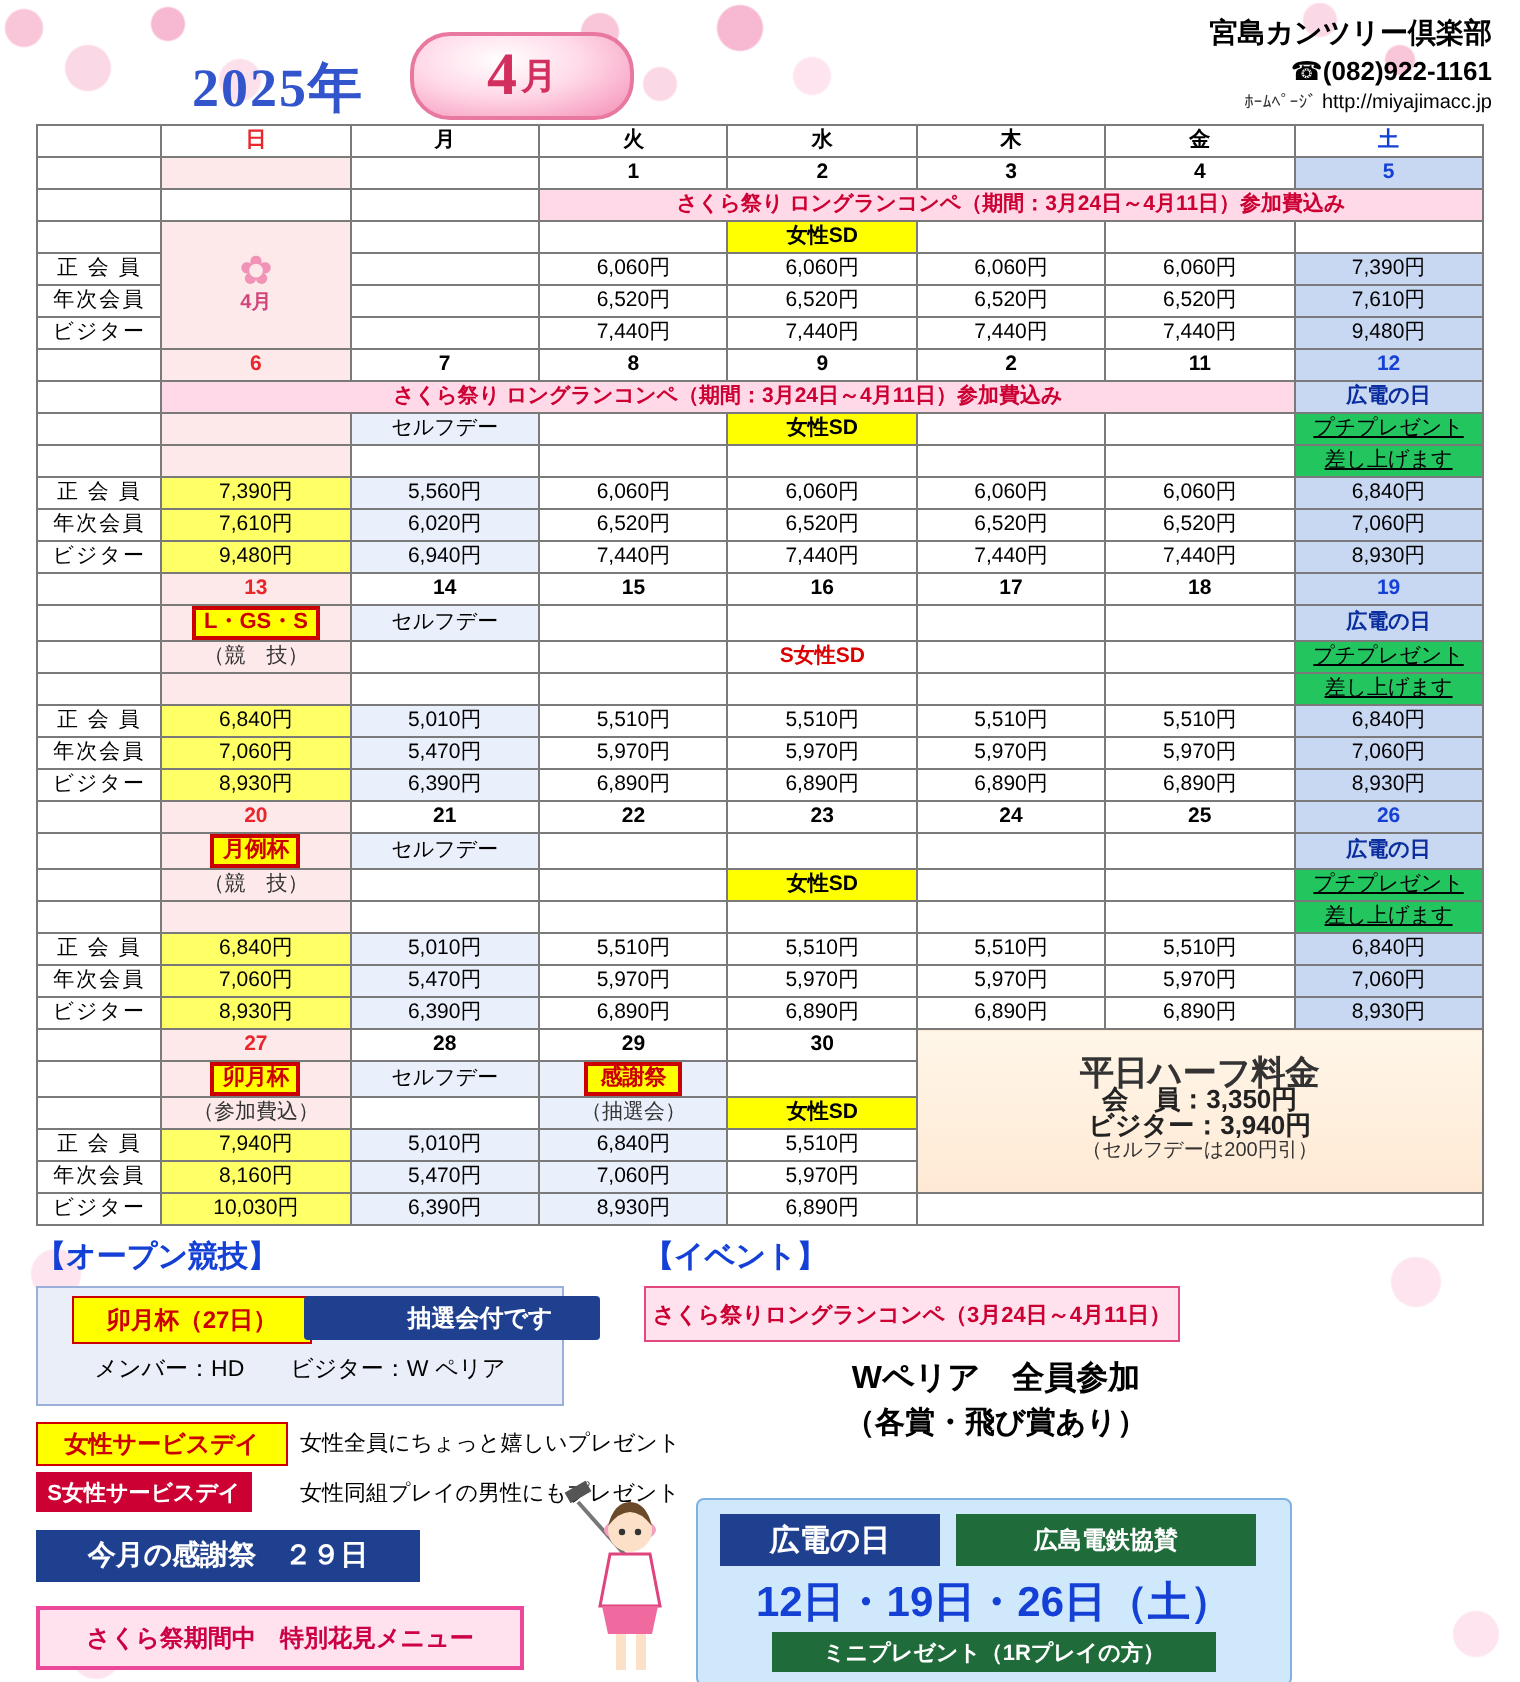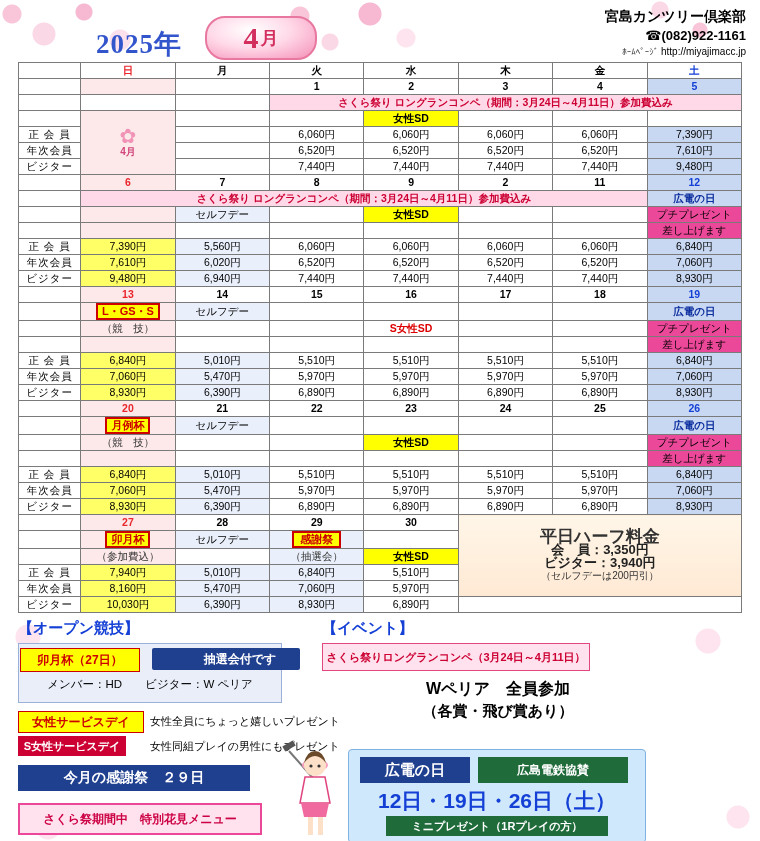--- a/index.html
+++ b/index.html
@@ -88,21 +88,21 @@
   .banner{
     background:#ffd9e8;border:1px solid #e06a9a;color:#cc0033;font-weight:bold;
     font-size:11px;height:17px;
   }
   .compe-box{
     background:#ffff00;border:2px solid #cc0000;color:#cc0000;font-weight:bold;
     display:inline-block;padding:0 4px;font-size:11px;
   }
   .subnote{font-size:9px;color:#333;}
   .hiroden-title{background:#c9d8f2;color:#0b2e9e;font-weight:bold;font-size:10.5px;}
-  .hiroden-sub{background:#ec4899;font-size:9px;}
+  .hiroden-sub{background:#22c55e;font-size:9px;text-decoration:underline;}
   .thanks-box{
     background:#ffff00;border:2px solid #cc0000;color:#cc0000;font-weight:bold;
     display:inline-block;padding:0 6px;font-size:11px;
   }
   .halfprice{
     background:linear-gradient(#fff6e8,#ffe9d4);
   }
   .hp-title{font-size:17px;font-weight:bold;color:#333;}
   .hp-line{font-size:13px;font-weight:bold;color:#222;}
   .hp-note{font-size:10px;color:#333;}
@@ -512,31 +512,31 @@
   </tbody>
     </table>
 
   <div class="bottom">
     <div class="bottom-bg"></div>
 
     <div class="sect-title" style="left:18px;top:2px;">【オープン競技】</div>
     <div class="sect-title" style="left:322px;top:2px;">【イベント】</div>
 
     <div class="openbox"></div>
-    <div class="pill pill-yellow" style="left:20px;top:31px;width:118px;height:22px;">卯月杯（27日）</div>
+    <div class="pill pill-yellow" style="left:36px;top:31px;width:118px;height:22px;">卯月杯（27日）</div>
     <div class="pill pill-navy" style="left:152px;top:31px;width:120px;height:22px;">抽選会付です</div>
     <div style="position:absolute;left:28px;top:60px;width:244px;text-align:center;font-size:11.5px;">メンバー：HD　　ビジター：W ペリア</div>
 
     <div class="pill pill-yellow" style="left:18px;top:94px;width:124px;height:20px;color:#cc0000;">女性サービスデイ</div>
     <div style="position:absolute;left:150px;top:97px;font-size:11px;">女性全員にちょっと嬉しいプレゼント</div>
 
     <div class="pill" style="left:18px;top:119px;width:108px;height:20px;background:#cc0033;color:#fff;font-size:11px;">S女性サービスデイ</div>
     <div style="position:absolute;left:150px;top:122px;font-size:11px;">女性同組プレイの男性にもプレゼント</div>
 
-    <div class="pill" style="left:18px;top:148px;width:232px;height:26px;background:#1f3f8f;color:#fff;font-size:14px;">今月の感謝祭　２９日</div>
+    <div class="pill" style="left:18px;top:148px;width:192px;height:26px;background:#1f3f8f;color:#fff;font-size:14px;">今月の感謝祭　２９日</div>
 
     <div class="pill pill-pinkbox" style="left:18px;top:186px;width:240px;height:28px;">さくら祭期間中　特別花見メニュー</div>
 
     <div class="eventbox">さくら祭りロングランコンペ（3月24日～4月11日）</div>
     <div style="position:absolute;left:348px;top:62px;width:300px;text-align:center;font-size:16px;font-weight:bold;">Wペリア　全員参加</div>
     <div style="position:absolute;left:348px;top:85px;width:300px;text-align:center;font-size:15px;font-weight:bold;">（各賞・飛び賞あり）</div>
 
     <div class="girl">
       <svg width="80" height="110" viewBox="0 0 80 110">
         <line x1="14" y1="16" x2="46" y2="52" stroke="#777" stroke-width="2"></line>

